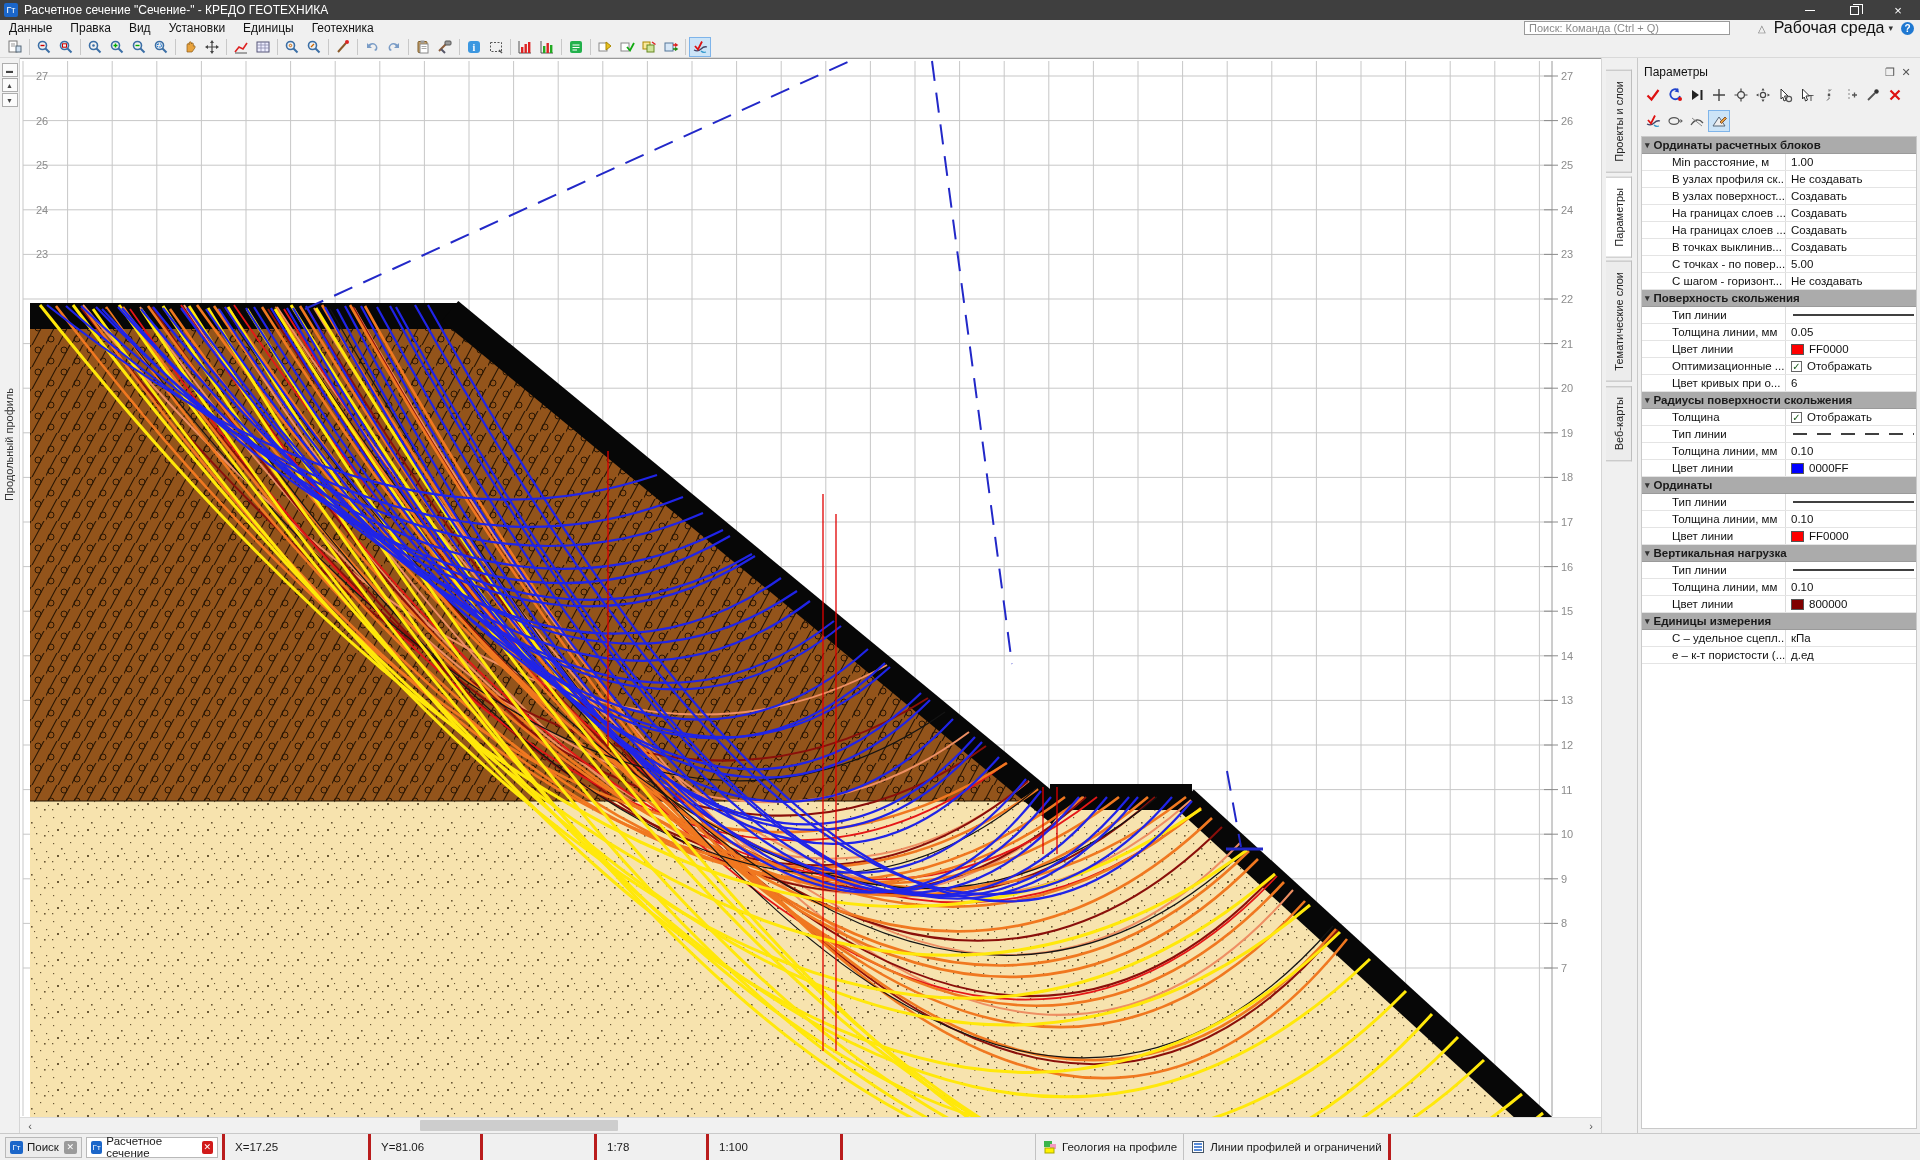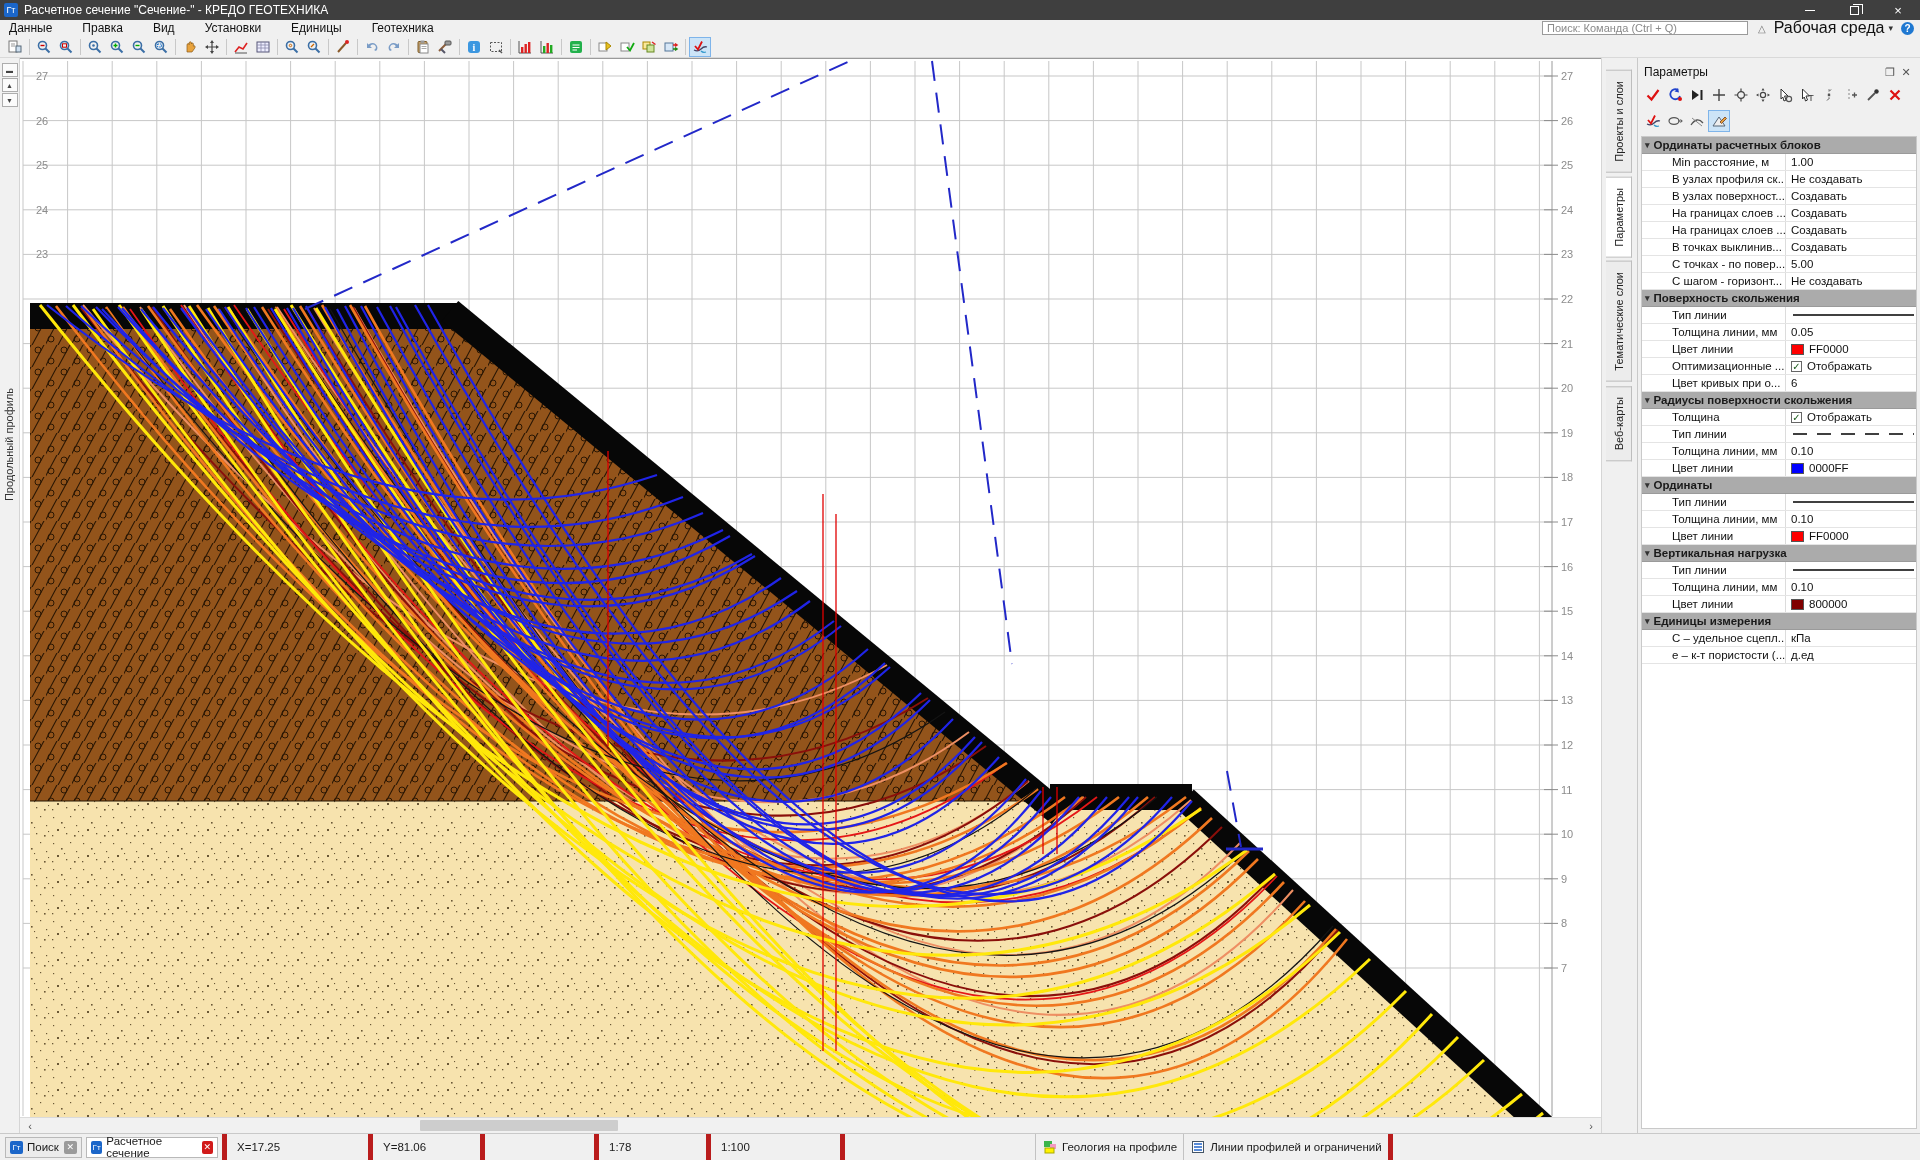--- a/index.html
+++ b/index.html
@@ -8,21 +8,21 @@
   .titlebar{height:20px;background:#3f3f3f;color:#fff;display:flex;align-items:center;font-size:12px;}
   .app-ico{width:14px;height:14px;background:#1b66c9;color:#fff;font-size:9px;display:flex;align-items:center;justify-content:center;border-radius:2px;margin:0 6px 0 4px;}
   .titlebar .t-title{flex:1;}
   .winbtn{width:44px;height:20px;display:flex;align-items:center;justify-content:center;color:#fff;font-size:13px;}
   .winbtn .minbar{width:10px;height:1px;background:#fff;}
   .winbtn .restore{width:9px;height:9px;border:1px solid #fff;position:relative;}
   .winbtn .restore:before{content:"";position:absolute;left:2px;top:-3px;width:9px;height:9px;border:1px solid #fff;border-left:none;border-bottom:none;}
   .menubar{height:16px;background:#f0f0f0;display:flex;align-items:center;font-size:12px;color:#111;}
   .menu-item{padding:0 9px;height:16px;display:flex;align-items:center;}
   .menubar .spacer{flex:1;}
-  .searchbox{width:206px;height:14px;border:1px solid #9a9a9a;background:#fff;color:#8a8a8a;font-size:11px;padding:0 4px;display:flex;align-items:center;margin-right:10px;}
+  .searchbox{width:206px;height:14px;border:1px solid #9a9a9a;background:#fff;color:#8a8a8a;font-size:11px;padding:0 4px;display:flex;align-items:center;margin-right:28px;}
   .tri-ico{color:#777;font-size:10px;margin-right:8px;}
   .ws{font-size:16px;margin-right:4px;}
   .ws-caret{font-size:9px;color:#333;margin-right:8px;}
   .help-ico{width:13px;height:13px;border-radius:50%;background:#1f78d1;color:#fff;font-size:10px;font-weight:bold;display:flex;align-items:center;justify-content:center;margin-right:6px;}
   .toolbar{height:22px;background:#f0f0f0;display:flex;align-items:center;padding-left:4px;border-bottom:1px solid #d9d9d9;}
   .tb-sep{width:1px;height:16px;background:#c8c8c8;margin:0 3px;}
   .tb-btn{width:22px;height:20px;display:flex;align-items:center;justify-content:center;}
   .tb-btn.active{background:#cce4f7;border:1px solid #7eb4ea;}
   .main{display:flex;height:1075px;}
   .left-strip{width:20px;background:#f1f1f1;border-right:1px solid #d5d5d5;position:relative;}
@@ -52,41 +52,41 @@
   .swatch{width:13px;height:11px;border:1px solid #555;margin-right:5px;}
   .chk{width:11px;height:11px;border:1px solid #666;background:#fff;color:#1a5c1a;font-size:10px;line-height:10px;text-align:center;margin-right:5px;}
   .statusbar{height:27px;background:#f0f0f0;border-top:1px solid #c9c9c9;display:flex;align-items:stretch;font-size:11.5px;color:#1a1a1a;}
   .sb-tabs{display:flex;align-items:center;padding-left:5px;}
   .sb-tab{display:flex;align-items:center;background:#ececec;border:1px solid #b9b9b9;height:21px;padding:0 4px;margin-right:4px;}
   .sb-tab.active{background:#fff;}
   .sb-tab .gt{width:13px;height:13px;background:#1b66c9;color:#fff;font-size:8px;display:flex;align-items:center;justify-content:center;border-radius:2px;margin-right:4px;}
   .sb-close{width:13px;height:13px;margin-left:5px;border-radius:2px;font-size:9px;color:#fff;display:flex;align-items:center;justify-content:center;}
   .sb-close.gray{background:#9a9a9a;}
   .sb-close.red{background:#d11a1a;}
-  .sb-field{border-left:5px solid #b91c1c;display:flex;align-items:center;padding-left:10px;}
+  .sb-field{border-left:3px solid #b91c1c;display:flex;align-items:center;padding-left:10px;}
   .sb-tool{border-left:1px solid #c2c2c2;display:flex;align-items:center;padding:0 6px;white-space:nowrap;}
   .sb-tool svg{margin-right:4px;}
 </style>
 </head>
 <body>
 
 <div class="titlebar">
   <div class="app-ico">Гт</div>
   <div class="t-title">Расчетное сечение "Сечение-" - КРЕДО ГЕОТЕХНИКА</div>
   <div class="winbtn">
       <span class="minbar"></span>
     </div>
   <div class="winbtn">
       <span class="restore"></span>
     </div>
   <div class="winbtn">×</div>
 </div>
 
 <div class="menubar">
-  <div id="menu-items" style="display:flex;gap:12px;">
+  <div id="menu-items" style="display:flex;">
       <div class="menu-item">Данные</div>
       <div class="menu-item">Правка</div>
       <div class="menu-item">Вид</div>
       <div class="menu-item">Установки</div>
       <div class="menu-item">Единицы</div>
       <div class="menu-item">Геотехника</div>
     </div>
   <div class="spacer"></div>
   <div class="searchbox">Поиск: Команда (Ctrl + Q)</div>
   <div class="tri-ico">△</div>

